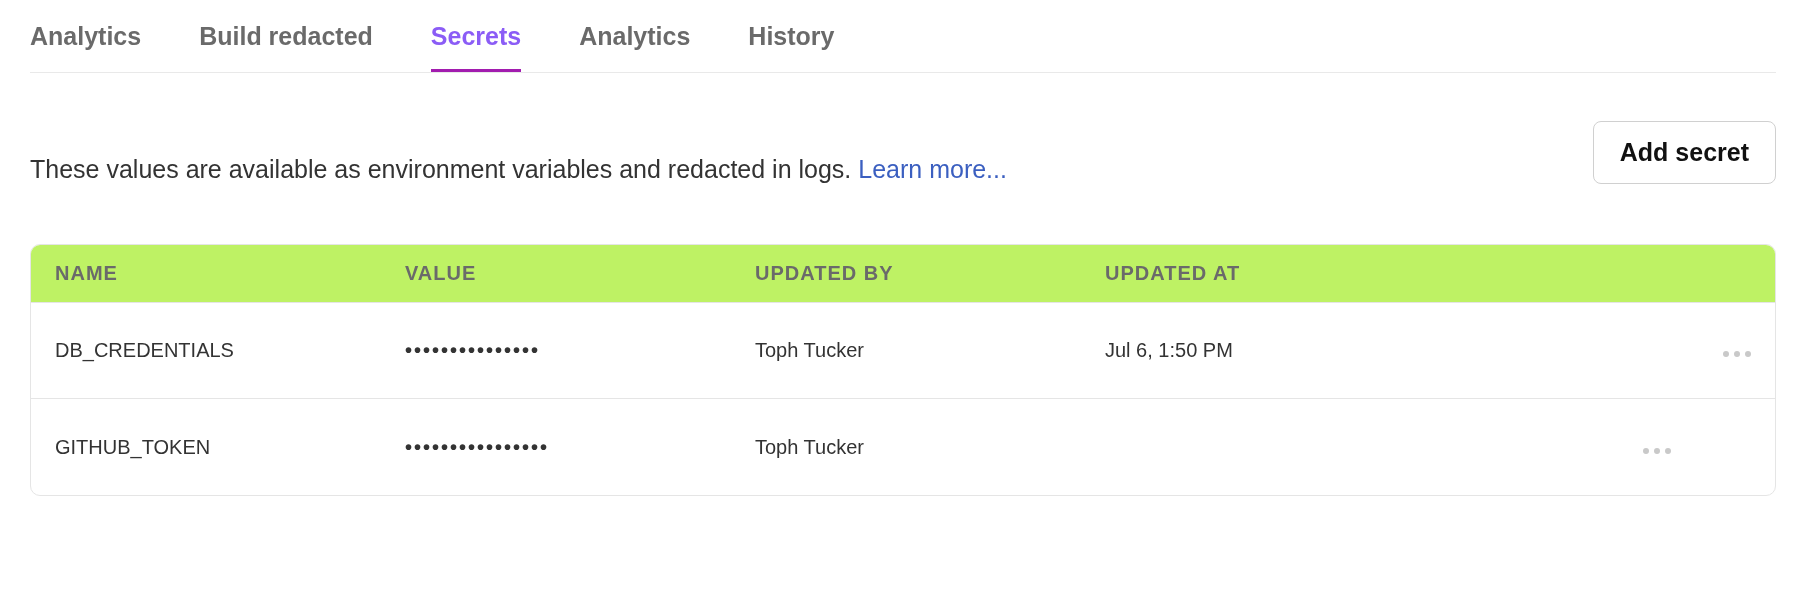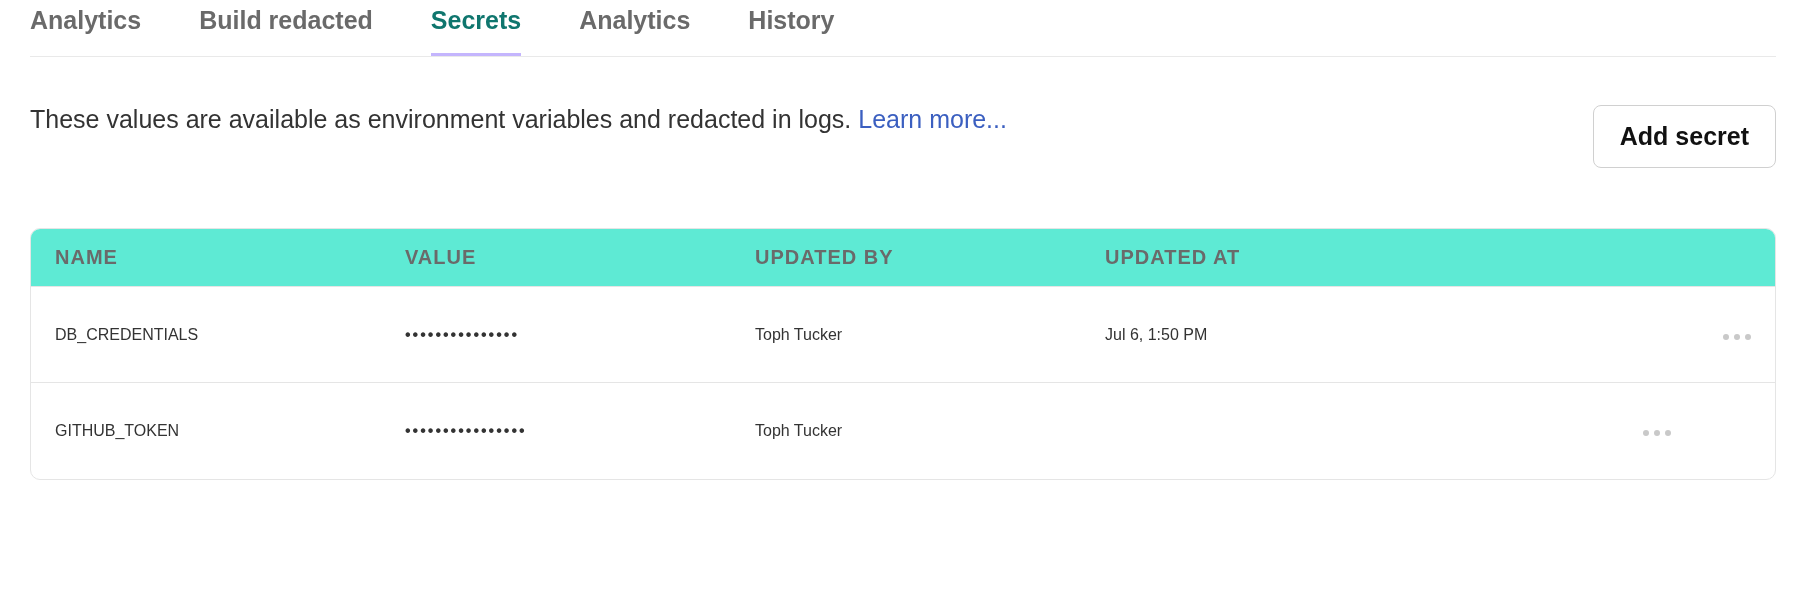--- a/index.html
+++ b/index.html
@@ -11,38 +11,38 @@
       font-family: -apple-system, BlinkMacSystemFont, "Segoe UI", Helvetica, Arial, sans-serif;
       background: #fff;
       color: #1b1e23;
       padding: 0 30px;
       width: 1806px;
     }
     .tabs {
       display: flex;
       gap: 58px;
       border-bottom: 1px solid #e9e9e9;
-      padding-top: 6px;
+      padding-top: 22px;
     }
     .tab {
       font-size: 25px;
       font-weight: 600;
       color: #6a6a6a;
       padding-bottom: 18px;
       cursor: pointer;
       border-bottom: 3px solid transparent;
     }
     .tab.active {
-      color: #0f766e;
-      border-bottom: 3px solid #c4b5fd;
+      color: #8b5cf6;
+      border-bottom: 3px solid #a21caf;
     }
     .description-row {
       display: flex;
       justify-content: space-between;
-      align-items: flex-start;
+      align-items: flex-end;
       margin-top: 48px;
       margin-bottom: 60px;
     }
     .description {
       font-size: 25px;
       color: #333;
     }
     .learn-more {
       color: #3b5fc0;
       cursor: pointer;
@@ -62,39 +62,39 @@
       border-radius: 10px;
       overflow: hidden;
     }
     .table-row {
       display: grid;
       grid-template-columns: 350px 350px 350px 1fr 80px;
       align-items: center;
       padding: 0 24px;
     }
     .table-header {
-      background: #5eead4;
+      background: #bef264;
       height: 58px;
       border-bottom: 1px solid #e5e5e5;
     }
     .th {
       font-size: 20px;
       font-weight: 600;
       letter-spacing: 1px;
       color: #6a6a6a;
     }
     .table-body-row {
       height: 96px;
       border-bottom: 1px solid #e5e5e5;
     }
     .table-body-row:last-child {
       border-bottom: none;
     }
     .td {
-      font-size: 16px;
+      font-size: 20px;
       color: #333;
     }
     .td.value {
       letter-spacing: 2px;
       color: #333;
       font-weight: 700;
     }
     .actions {
       text-align: right;
       color: #bdbdbd;

